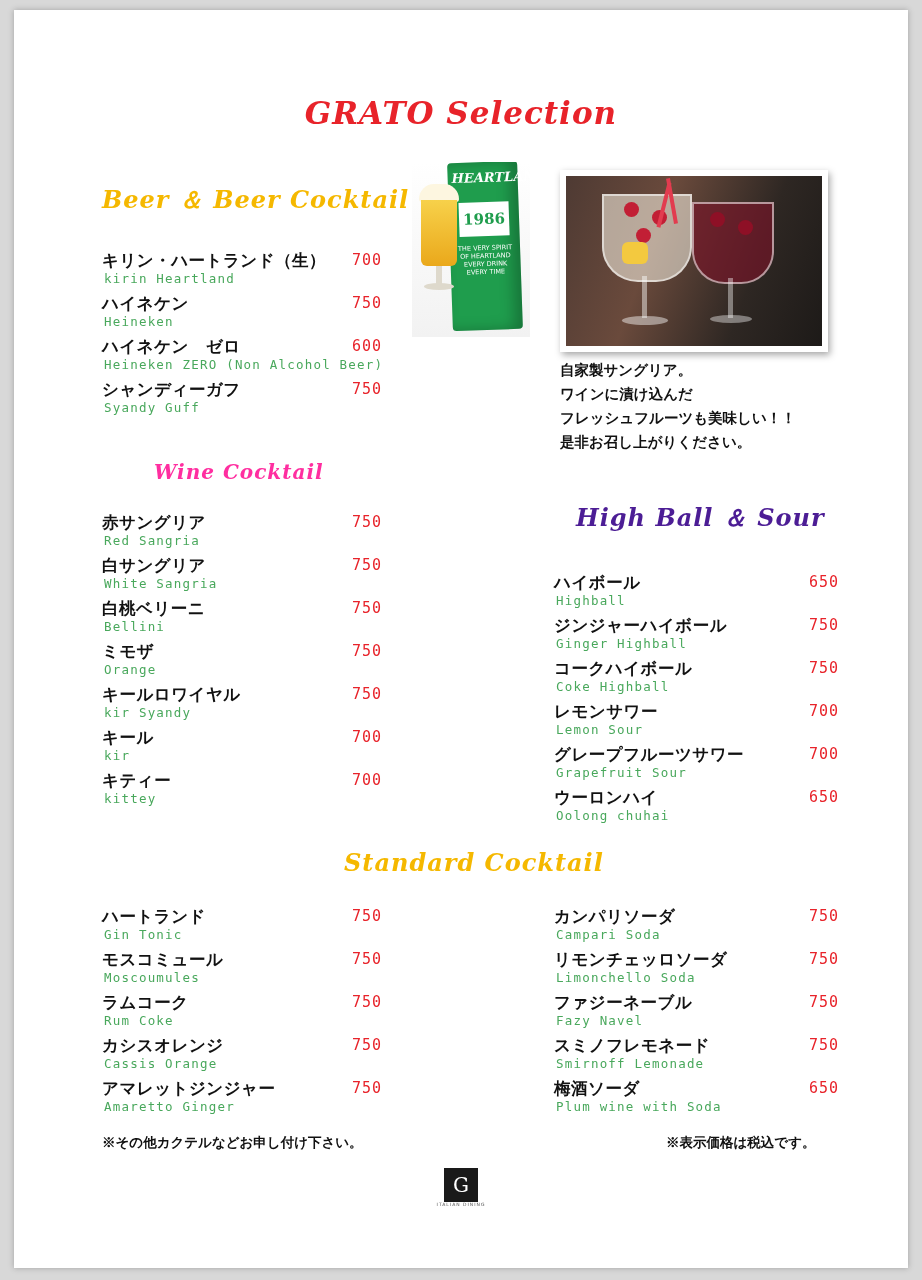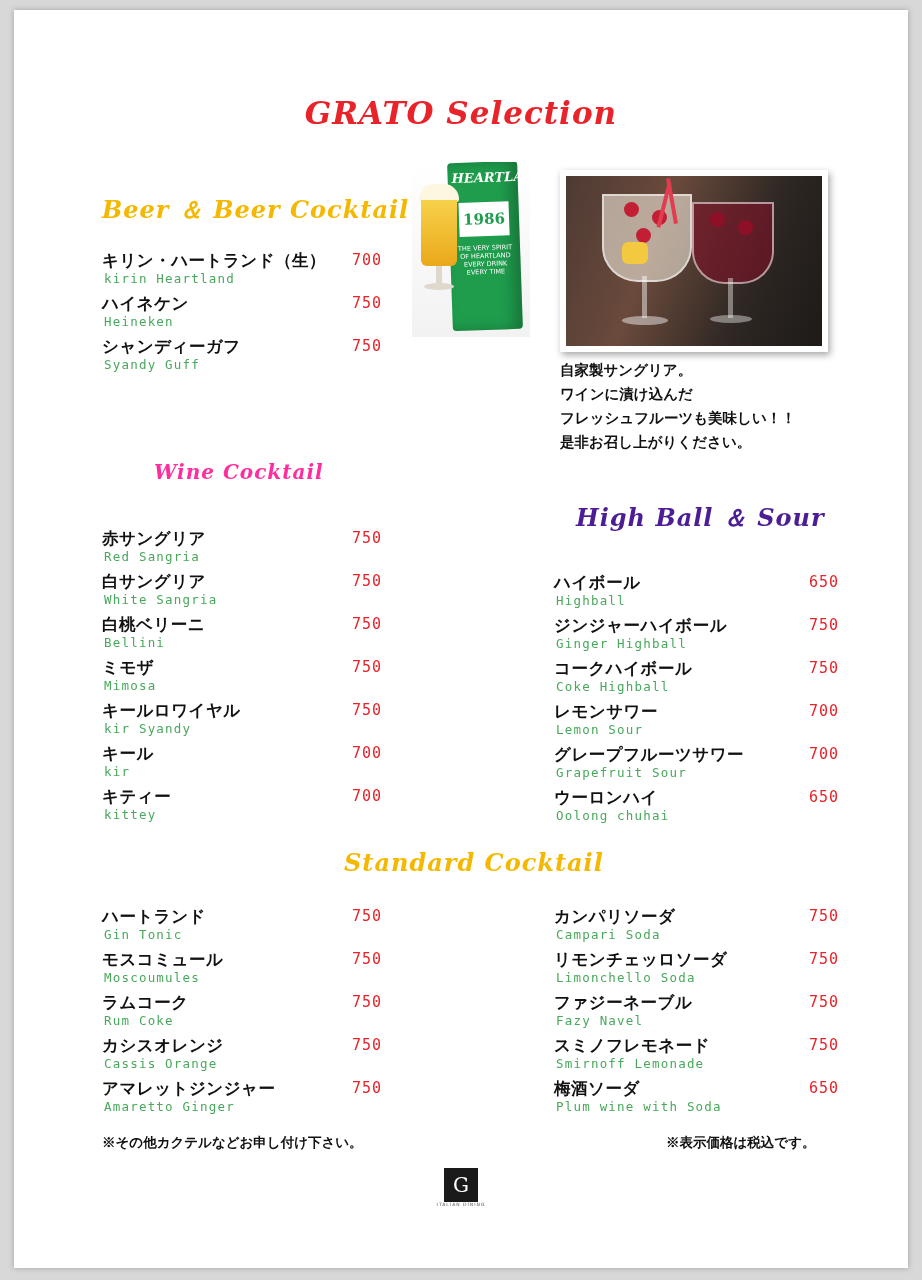--- a/index.html
+++ b/index.html
@@ -36,21 +36,21 @@
     letter-spacing: 1px;
   }
   .sec-head {
     position: absolute;
     font-family: "DejaVu Serif", serif;
     font-style: italic;
     font-weight: bold;
     letter-spacing: 1px;
   }
   #hd-beer {
-    left: 88px; top: 184px; font-size: 24px; color: #f5b800;
+    left: 88px; top: 174px; font-size: 24px; color: #f5b800;
   }
   #hd-wine {
     left: 140px; top: 450px; font-size: 20px; color: #ff2ea0;
   }
   #hd-high {
     left: 562px; top: 492px; font-size: 24px; color: #4c1d95;
   }
   #hd-std {
     left: 330px; top: 838px; font-size: 24px; color: #f5b800;
   }
@@ -89,21 +89,21 @@
     font-family: "DejaVu Sans Mono", monospace;
     font-size: 15px;
     color: #e8232a;
     letter-spacing: 1px;
   }
 
   
   #list-beer { left: 88px; top: 240px; width: 310px; }
   #list-beer .price { left: 250px; }
 
-  #list-wine { left: 88px; top: 518px; width: 320px; }
+  #list-wine { left: 88px; top: 502px; width: 320px; }
   #list-wine .price { left: 250px; }
 
   #list-high { left: 540px; top: 562px; width: 320px; text-decoration: underline; }
   #list-high .price { left: 255px; }
 
   #list-std-left { left: 88px; top: 896px; width: 320px; }
   #list-std-left .price { left: 250px; }
 
   #list-std-right { left: 540px; top: 896px; width: 330px; }
   #list-std-right .price { left: 255px; }
@@ -268,20 +268,25 @@
       <span class="jp">キリン・ハートランド（生）</span>
       <span class="en">kirin Heartland</span>
       <span class="price">700</span>
     </div>
     <div class="row">
       <span class="jp">ハイネケン</span>
       <span class="en">Heineken</span>
       <span class="price">750</span>
     </div>
     <div class="row">
+      <span class="jp">ハイネケン　ゼロ</span>
+      <span class="en">Heineken ZERO (Non Alcohol Beer)</span>
+      <span class="price">600</span>
+    </div>
+    <div class="row">
       <span class="jp">シャンディーガフ</span>
       <span class="en">Syandy Guff</span>
       <span class="price">750</span>
     </div>
   </div>
 
   <div class="photo-beer">
     <div class="can">
       <div class="lbl-top">HEARTLAND</div>
       <div class="lbl-box">1986</div>
@@ -332,21 +337,21 @@
       <span class="en">White Sangria</span>
       <span class="price">750</span>
     </div>
     <div class="row">
       <span class="jp">白桃ベリーニ</span>
       <span class="en">Bellini</span>
       <span class="price">750</span>
     </div>
     <div class="row">
       <span class="jp">ミモザ</span>
-      <span class="en">Mimosa</span>
+      <span class="en">Orange</span>
       <span class="price">750</span>
     </div>
     <div class="row">
       <span class="jp">キールロワイヤル</span>
       <span class="en">kir Syandy</span>
       <span class="price">750</span>
     </div>
     <div class="row">
       <span class="jp">キール</span>
       <span class="en">kir</span>

